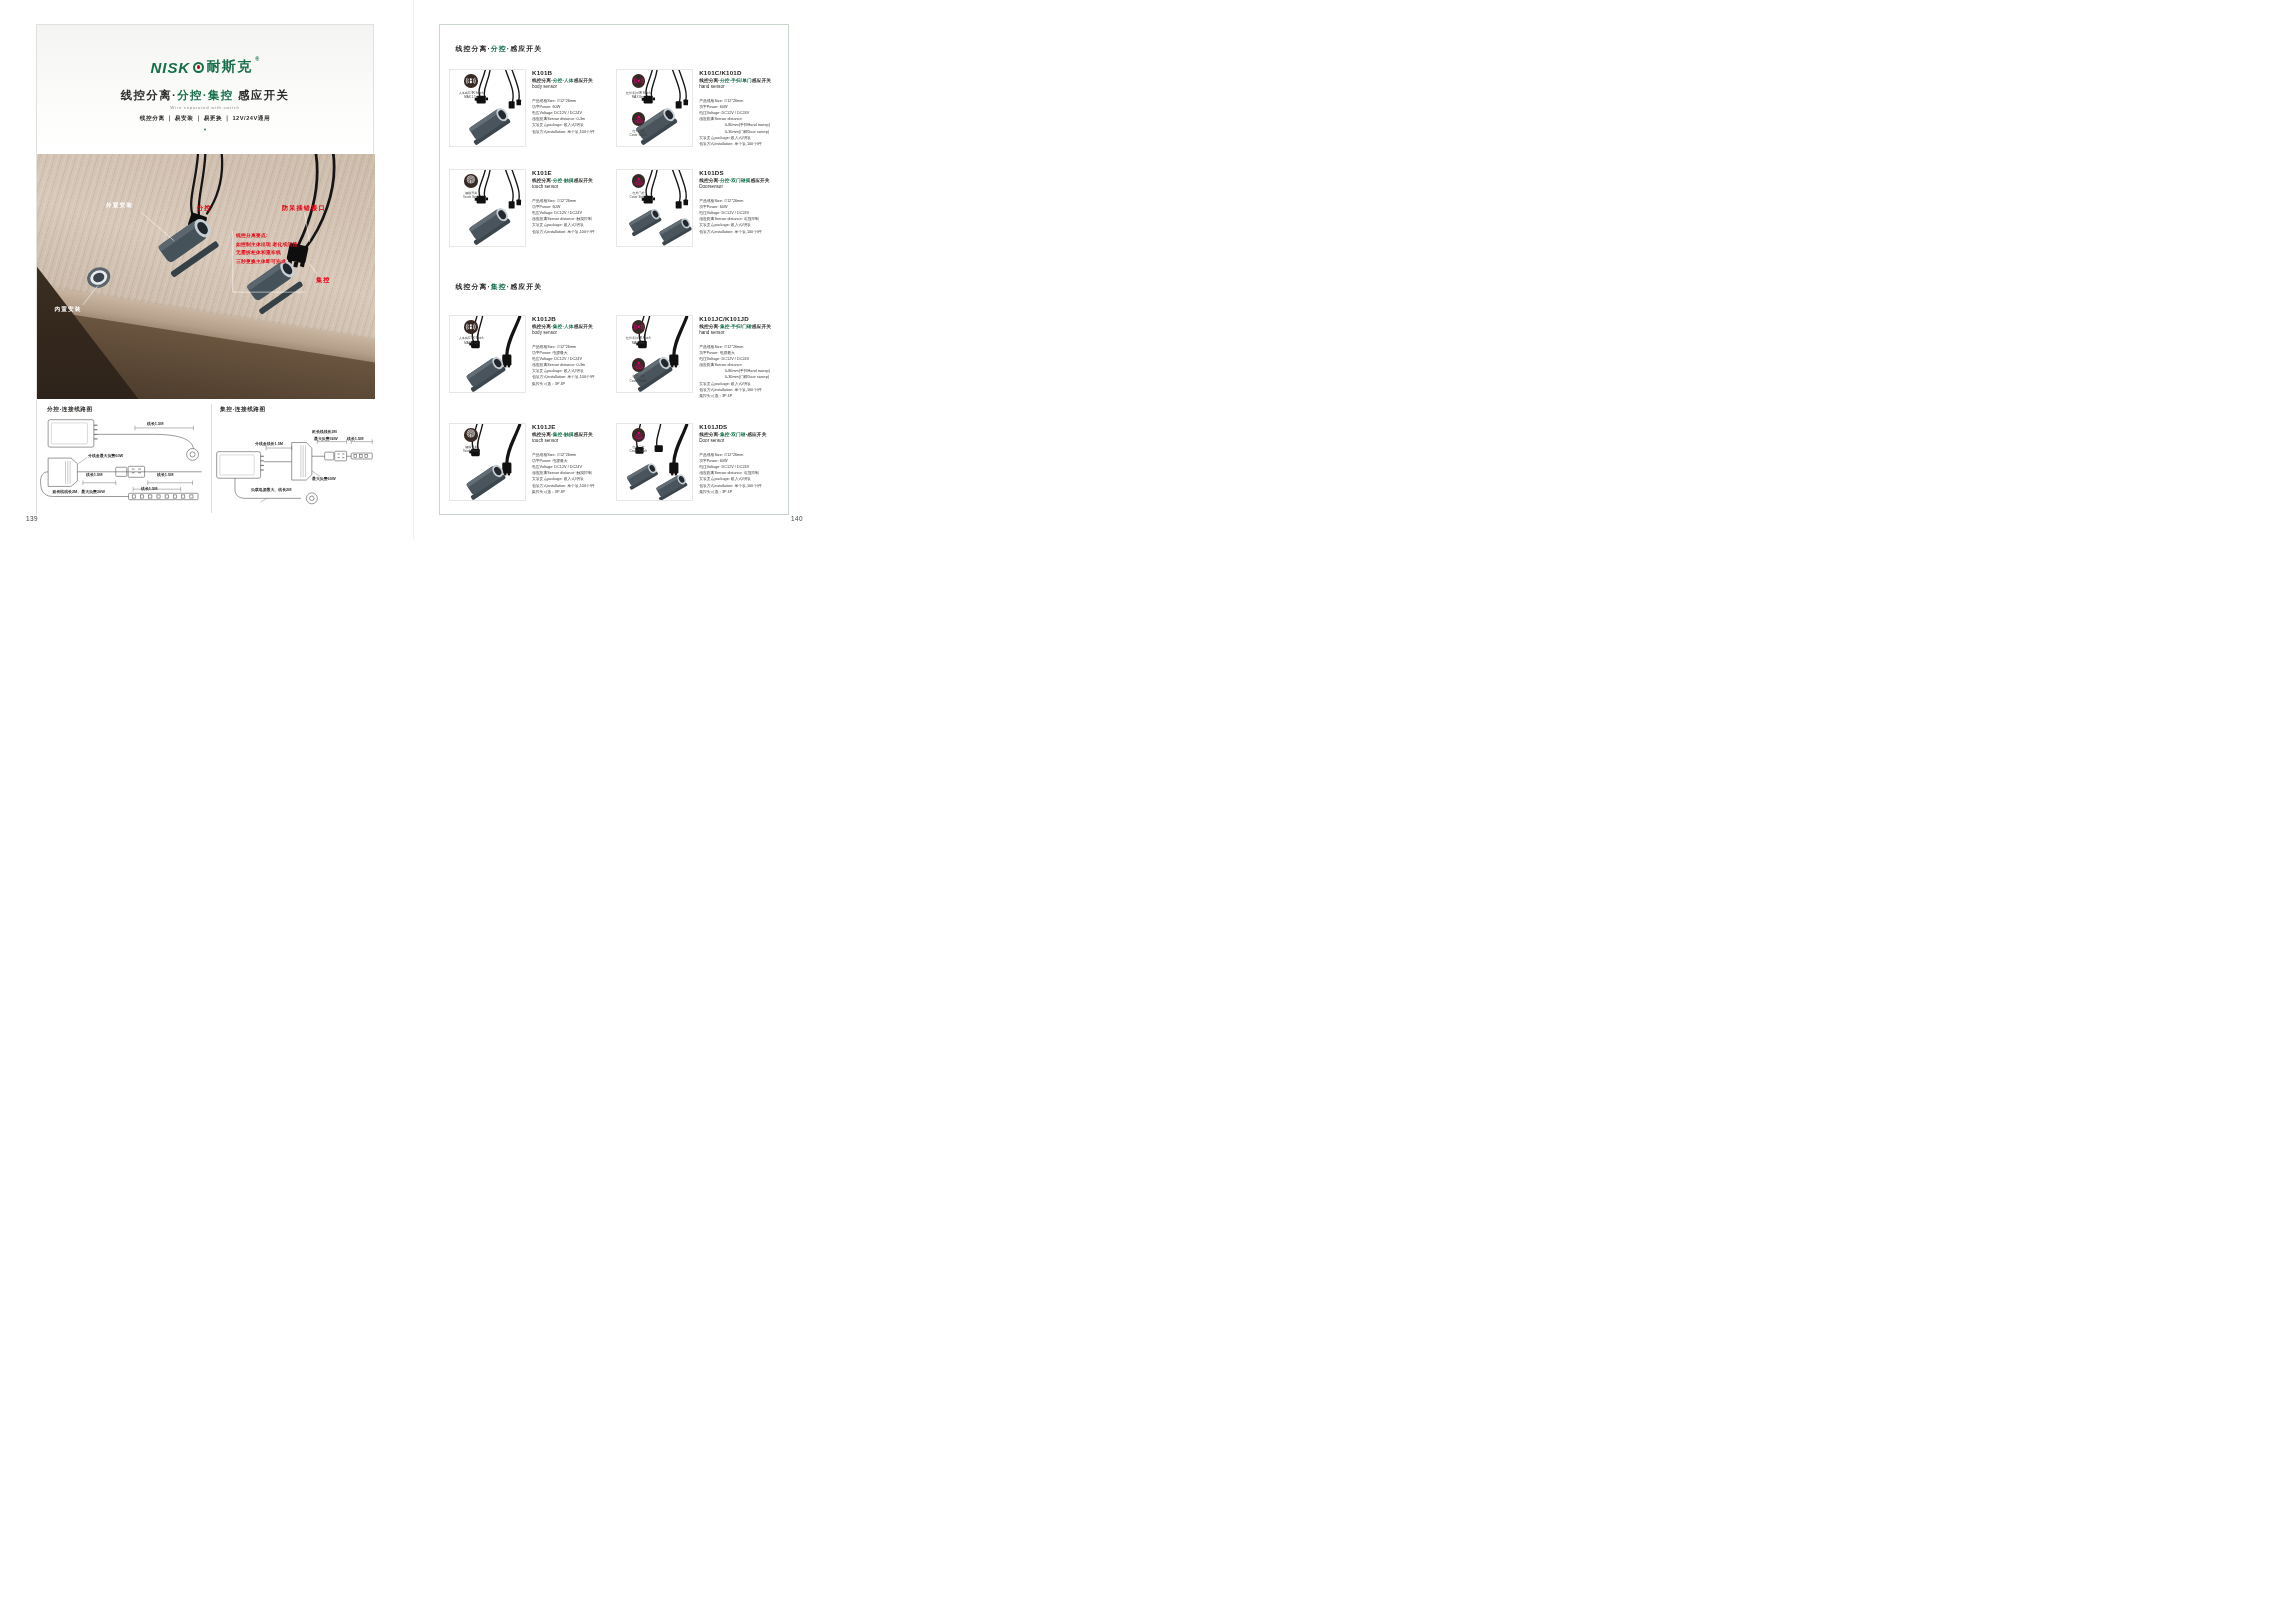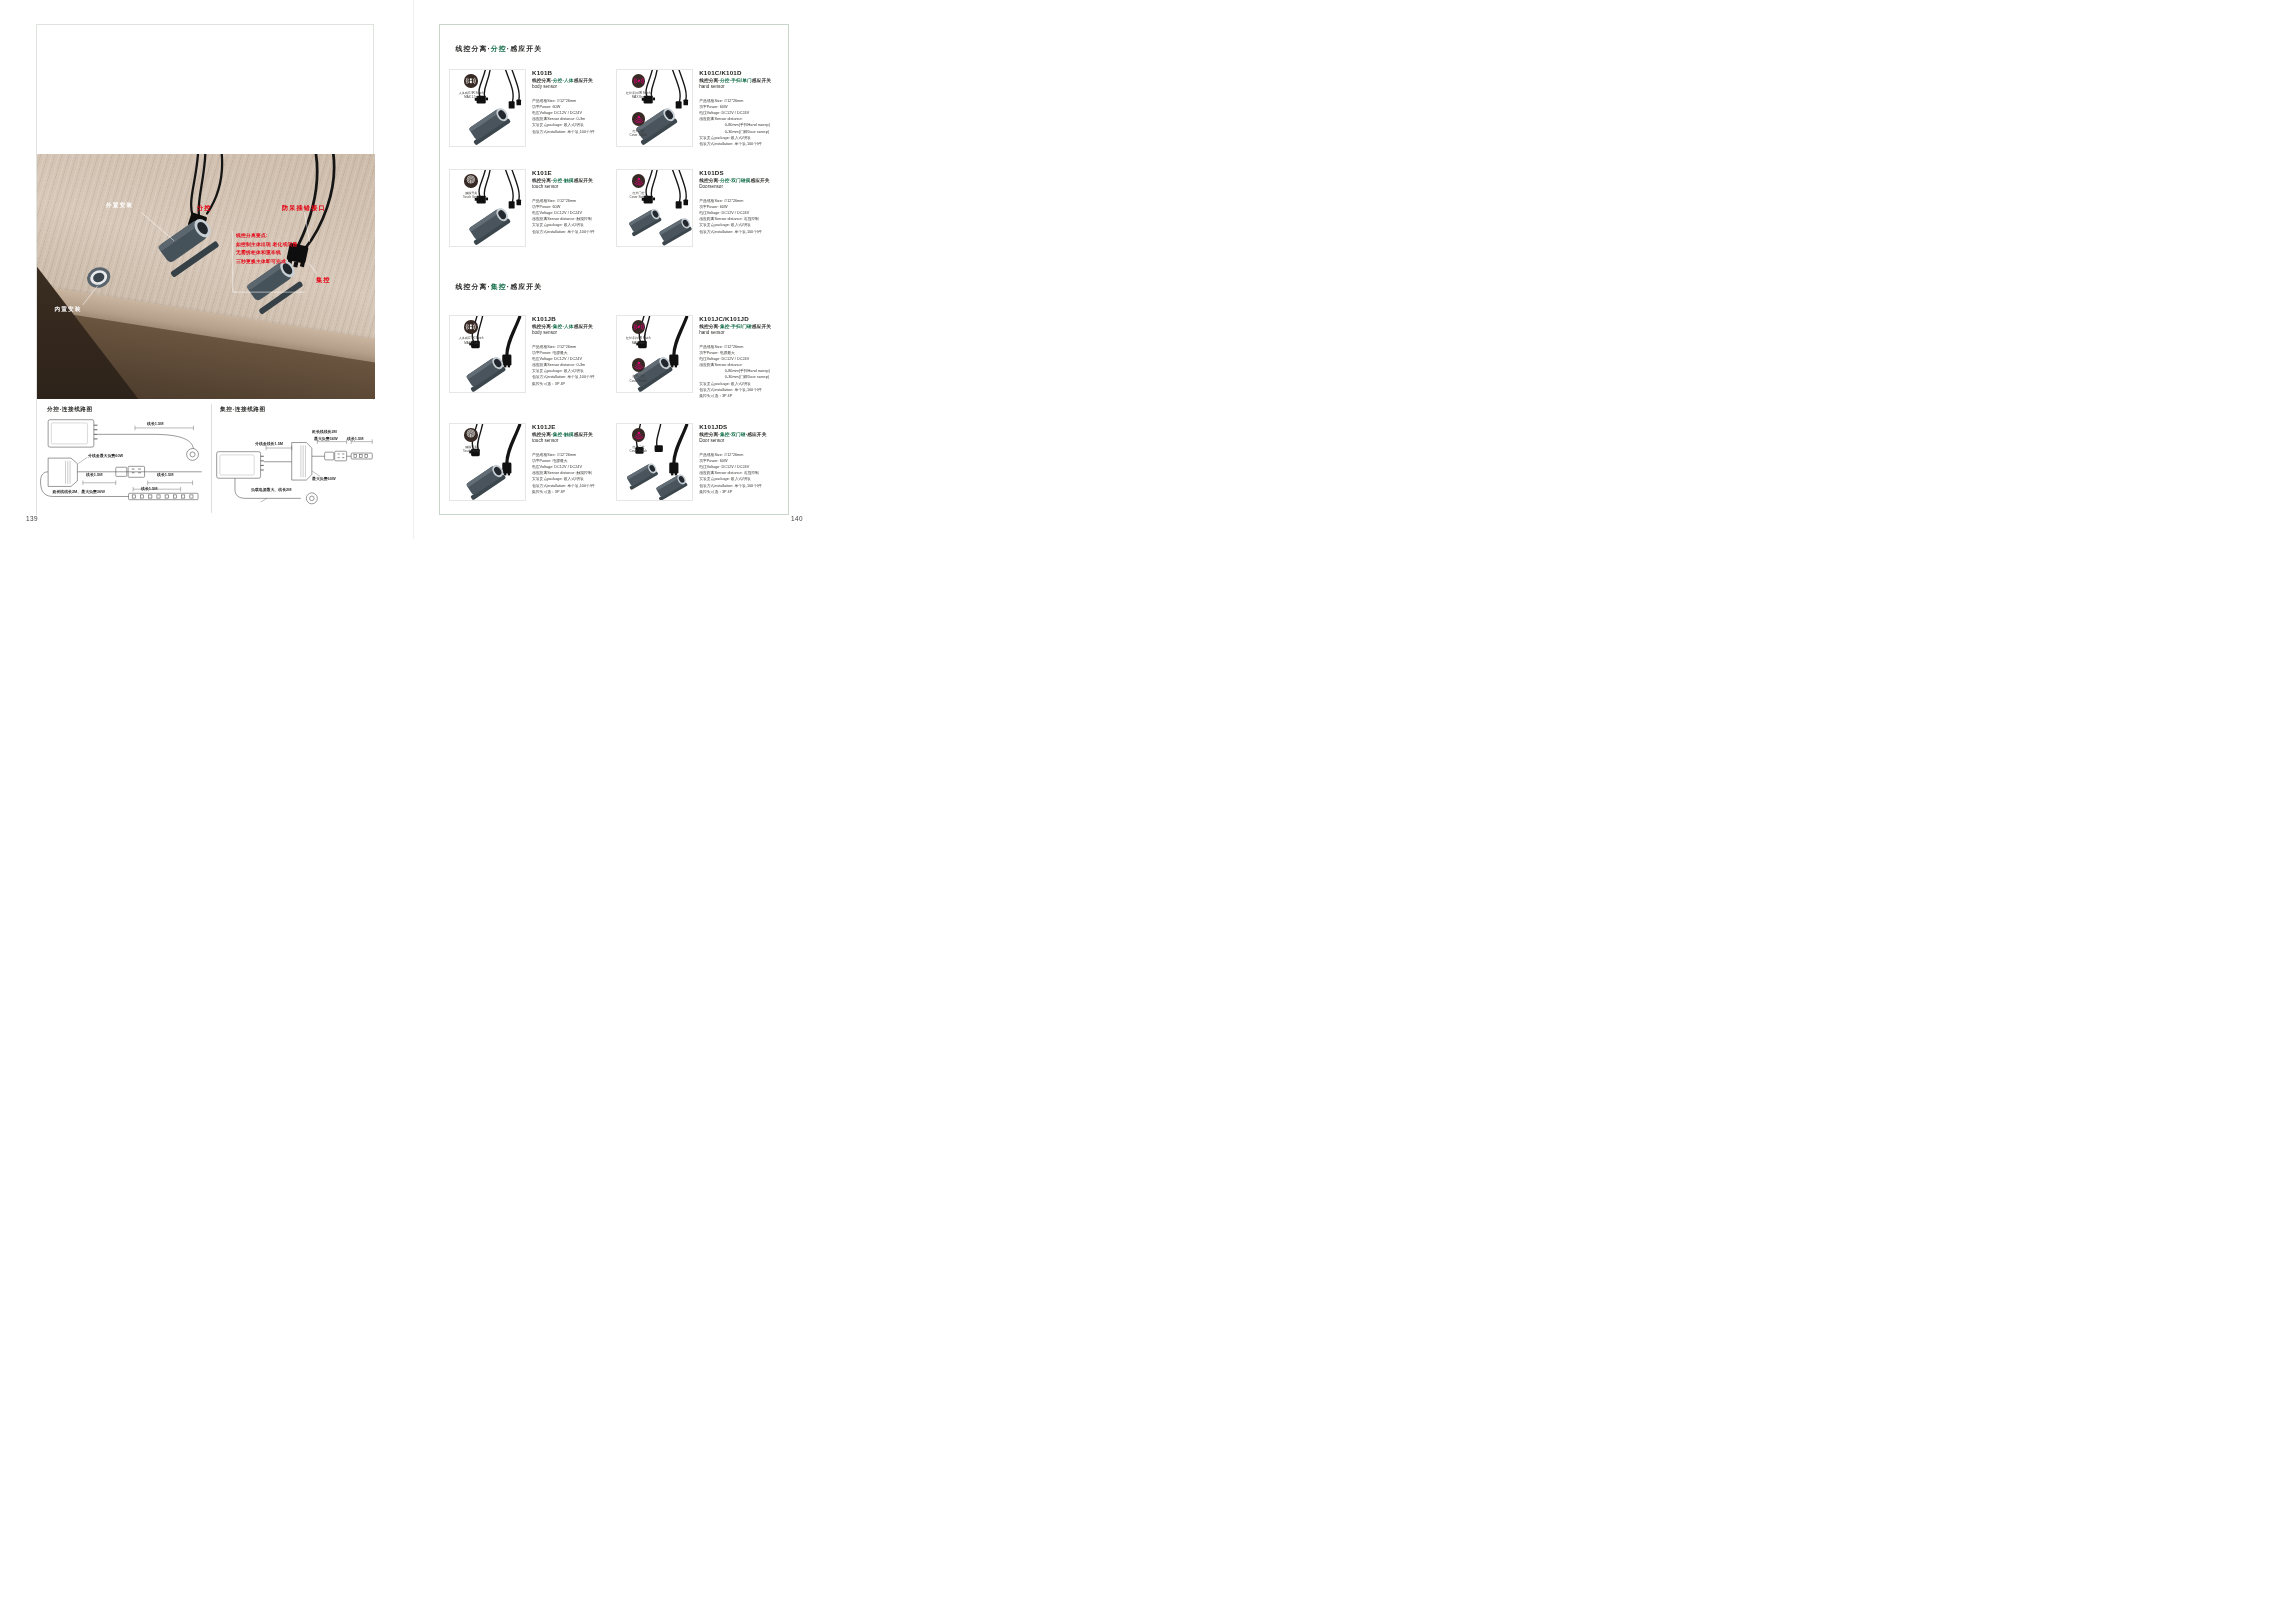--- a/index.html
+++ b/index.html
@@ -80,20 +80,34 @@
   .specs > div{white-space:nowrap;}
   .specs .ind{padding-left:25.6px;}
 </style>
 </head>
 <body>
 
 <div class="spread">
   <div class="spine"></div>
 
   <div class="card-left">
+    <div class="lp-header">
+      <div class="logo-row">
+        <span class="logo-latin">NISK</span>
+        <span class="logo-o">
+            <i></i>
+          </span>
+        <span class="logo-cn">耐斯克</span>
+        <span class="logo-reg">®</span>
+      </div>
+      <div class="lp-title"><span>线控分离·</span><span class="g">分控·集控</span><span> 感应开关</span></div>
+      <div class="lp-sub">Wire separated with switch</div>
+      <div class="lp-feat">线控分离 ｜ 易安装 ｜ 易更换 ｜ 12V/24V通用</div>
+      <div class="lp-arrow">▼</div>
+    </div>
 
     <div class="photo">
       <div class="grain"></div>
       <div class="edge-band"></div>
       <div class="below-edge"></div>
       <div class="corner-dark"></div>
 
       <svg class="photo-svg" viewBox="0 0 739 537">
 
         <g stroke="#151515" fill="none" stroke-linecap="round">

